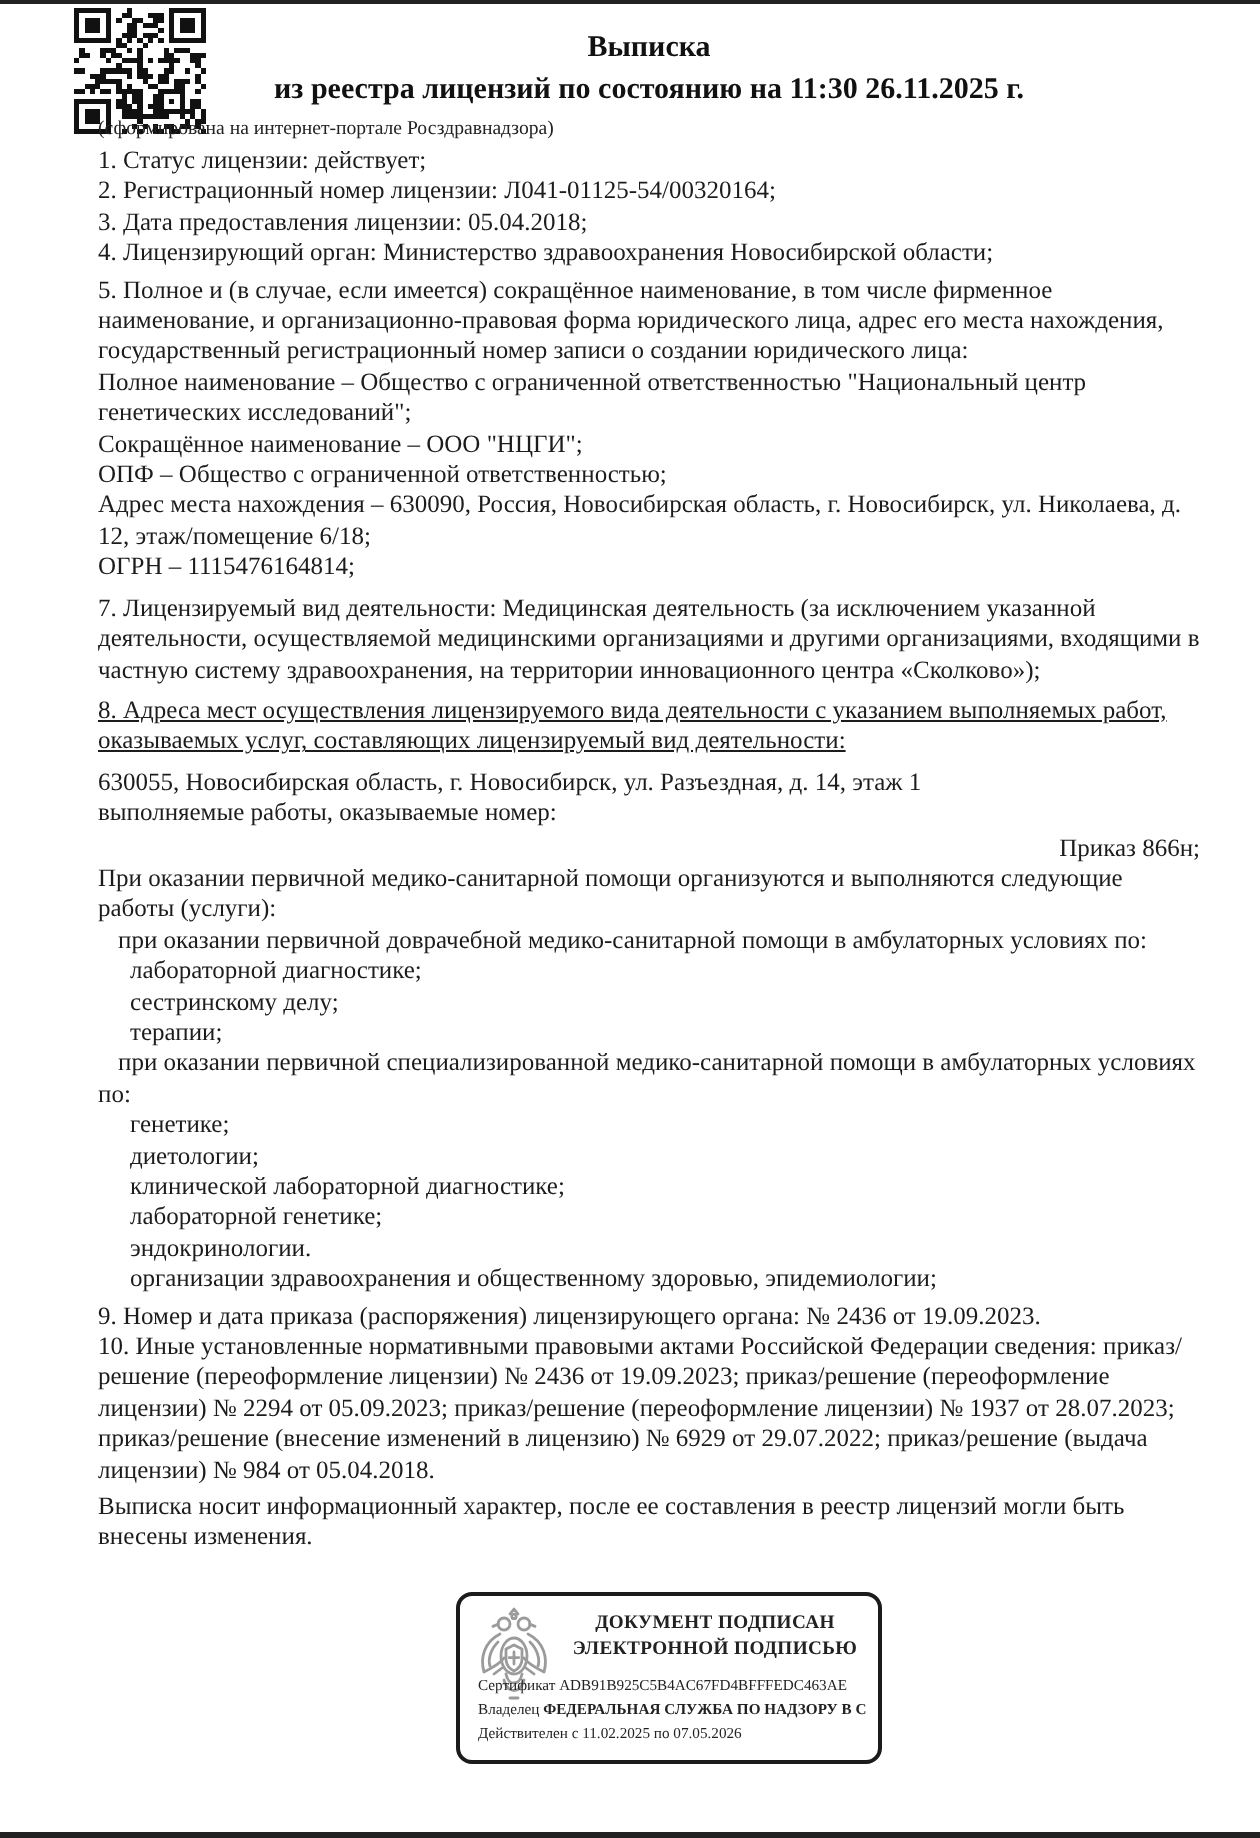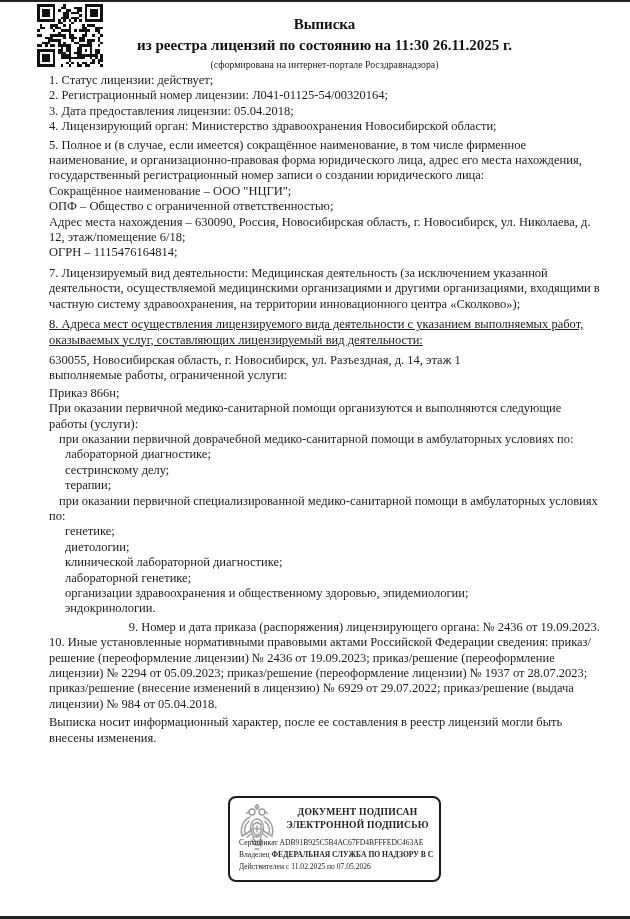--- a/index.html
+++ b/index.html
@@ -8,21 +8,21 @@
     background:#ffffff; overflow:hidden;
     font-family:"Liberation Serif", serif; color:#1c1c1c;
   }
   .edge-top    { position:absolute; top:0; left:0; width:630px; height:2px; background:#222; }
   .edge-bottom { position:absolute; bottom:0; left:0; width:630px; height:3px; background:#222; }
 
   .qr { position:absolute; left:37px; top:4px; width:66px; height:63px; }
 
   .header { position:absolute; left:49px; top:14px; width:551px; }
   .titles { text-align:center; font-weight:bold; font-size:15px; line-height:21px; color:#111; }
-  .subtitle { text-align:center; font-size:9.8px; line-height:13px; margin-top:2px; color:#222; }
+  .subtitle { text-align:left; font-size:9.8px; line-height:13px; margin-top:2px; color:#222; }
 
   .doc-body { position:absolute; left:49px; top:73px; width:551px; font-size:12.5px; line-height:15.4px; }
   p.para  { margin:0; padding:0; }
   p.sub1  { text-indent:10px; }
   p.sub2  { text-indent:16px; }
 
   .stamp {
     position:absolute; left:228px; top:796px; width:209px; height:82px;
     border:2px solid #1b1b1b; border-radius:8px; background:#fff;
   }
@@ -265,42 +265,43 @@
     </div>
     <div class="subtitle">(сформирована на интернет-портале Росздравнадзора)</div>
   </div>
 
   <div class="doc-body">
       <p class="para plain">1. Статус лицензии: действует;</p>
       <p class="para plain">2. Регистрационный номер лицензии: Л041-01125-54/00320164;</p>
       <p class="para plain">3. Дата предоставления лицензии: 05.04.2018;</p>
       <p class="para plain">4. Лицензирующий орган: Министерство здравоохранения Новосибирской области;</p>
       <p class="para plain" style="margin-top: 3px;">5. Полное и (в случае, если имеется) сокращённое наименование, в том числе фирменное наименование, и организационно-правовая форма юридического лица, адрес его места нахождения, государственный регистрационный номер записи о создании юридического лица:</p>
+      <p class="para plain">Полное наименование – Общество с ограниченной ответственностью "Национальный центр генетических исследований";</p>
       <p class="para plain">Сокращённое наименование – ООО "НЦГИ";</p>
       <p class="para plain">ОПФ – Общество с ограниченной ответственностью;</p>
       <p class="para plain">Адрес места нахождения – 630090, Россия, Новосибирская область, г. Новосибирск, ул. Николаева, д. 12, этаж/помещение 6/18;</p>
       <p class="para plain">ОГРН – 1115476164814;</p>
       <p class="para plain" style="margin-top: 5px;">7. Лицензируемый вид деятельности: Медицинская деятельность (за исключением указанной деятельности, осуществляемой медицинскими организациями и другими организациями, входящими в частную систему здравоохранения, на территории инновационного центра «Сколково»);</p>
       <p class="para plain" style="margin-top: 5px; text-decoration: underline;">8. Адреса мест осуществления лицензируемого вида деятельности с указанием выполняемых работ, оказываемых услуг, составляющих лицензируемый вид деятельности:</p>
       <p class="para plain" style="margin-top: 5px;">630055, Новосибирская область, г. Новосибирск, ул. Разъездная, д. 14, этаж 1</p>
-      <p class="para plain">выполняемые работы, ограниченной услуги:</p>
-      <p class="para plain" style="margin-top: 2px;">Приказ 866н;</p>
+      <p class="para plain">выполняемые работы, оказываемые номер:</p>
+      <p class="para plain" style="margin-top: 2px; text-align: right;">Приказ 866н;</p>
       <p class="para plain">При оказании первичной медико-санитарной помощи организуются и выполняются следующие работы (услуги):</p>
       <p class="para sub1">при оказании первичной доврачебной медико-санитарной помощи в амбулаторных условиях по:</p>
       <p class="para sub2">лабораторной диагностике;</p>
       <p class="para sub2">сестринскому делу;</p>
       <p class="para sub2">терапии;</p>
       <p class="para sub1">при оказании первичной специализированной медико-санитарной помощи в амбулаторных условиях по:</p>
       <p class="para sub2">генетике;</p>
       <p class="para sub2">диетологии;</p>
       <p class="para sub2">клинической лабораторной диагностике;</p>
       <p class="para sub2">лабораторной генетике;</p>
+      <p class="para sub2">эндокринологии.</p>
       <p class="para sub2">организации здравоохранения и общественному здоровью, эпидемиологии;</p>
-      <p class="para sub2">эндокринологии.</p>
-      <p class="para plain" style="margin-top: 3px; text-align: right;">9. Номер и дата приказа (распоряжения) лицензирующего органа: № 2436 от 19.09.2023.</p>
+      <p class="para plain" style="margin-top: 3px;">9. Номер и дата приказа (распоряжения) лицензирующего органа: № 2436 от 19.09.2023.</p>
       <p class="para plain">10. Иные установленные нормативными правовыми актами Российской Федерации сведения: приказ/решение (переоформление лицензии) № 2436 от 19.09.2023; приказ/решение (переоформление лицензии) № 2294 от 05.09.2023; приказ/решение (переоформление лицензии) № 1937 от 28.07.2023; приказ/решение (внесение изменений в лицензию) № 6929 от 29.07.2022; приказ/решение (выдача лицензии) № 984 от 05.04.2018.</p>
       <p class="para plain" style="margin-top: 3px;">Выписка носит информационный характер, после ее составления в реестр лицензий могли быть внесены изменения.</p>
     </div>
 
   <div class="stamp">
     <svg class="emblem" viewBox="0 0 40 52">
       <g fill="none" stroke="#9b9b9b" stroke-width="1.4" stroke-linecap="round" stroke-linejoin="round">
         <path d="M18 4 L20 1.5 L22 4"></path>
         <circle cx="20" cy="5.2" r="1.1"></circle>
         <circle cx="15" cy="9" r="3"></circle>

